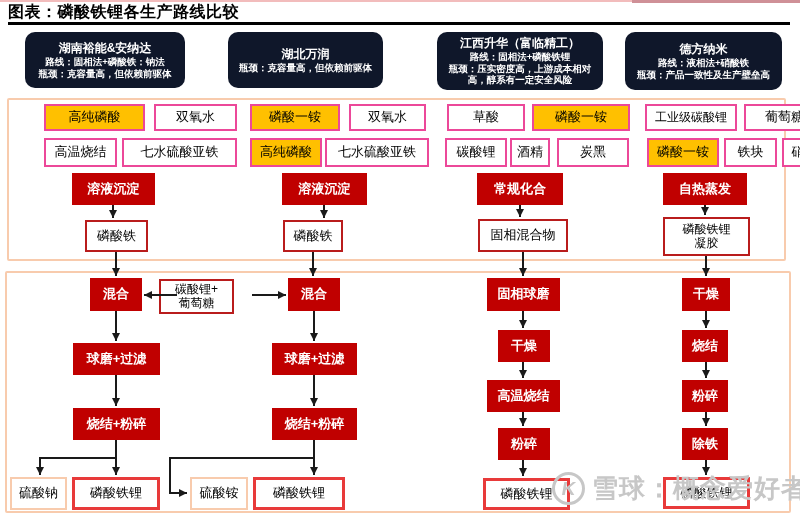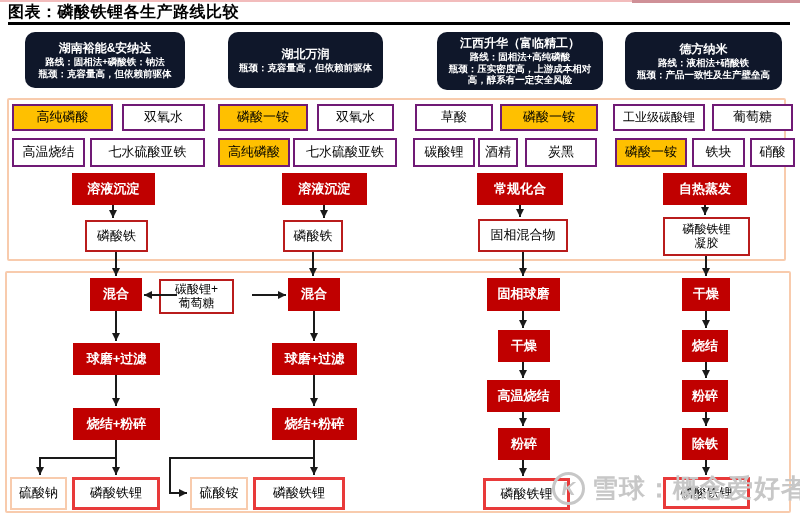--- a/index.html
+++ b/index.html
@@ -14,21 +14,21 @@
   #stage1-container{left:7px;top:98px;width:779px;height:163px;}
   #stage2-container{left:5px;top:271px;width:786px;height:242px;}
 
   .header-card{position:absolute;background:#0f172a;color:#fff;border-radius:10px;box-sizing:border-box;
     display:flex;flex-direction:column;justify-content:center;text-align:center;padding:3px 5px;z-index:10;}
   .header-name{font-size:12px;font-weight:bold;line-height:1.25;}
   .header-line{font-size:9.5px;font-weight:bold;line-height:1.22;}
 
   .box{position:absolute;box-sizing:border-box;display:flex;align-items:center;justify-content:center;
     text-align:center;font-size:13px;color:#000;background:#fff;z-index:10;white-space:pre-line;line-height:1.1;}
-  .mat{border:2px solid #701a75;}
+  .mat{border:2px solid #ec4899;margin-left:32px;}
   .hl{background:#FFC000;}
   .proc{background:#C00000;color:#fff;font-weight:bold;border:none;}
   .out{border:2px solid #b91c1c;}
   .byp{border:2px solid #F8CBAD;}
   .final{border:3px solid #E83A3A;}
   .small{font-size:12px;}
 
   .arrows{position:absolute;left:0;top:0;width:800px;height:517px;z-index:15;pointer-events:none;}
 
   .watermark{position:absolute;left:552px;top:471px;display:flex;align-items:center;z-index:30;color:#c7c7c7;}
@@ -52,21 +52,21 @@
     <div class="header-name">湖南裕能&amp;安纳达</div>
     <div class="header-line">路线：固相法+磷酸铁：钠法</div>
     <div class="header-line">瓶颈：克容量高，但依赖前驱体</div>
   </div>
   <div class="header-card" style="left:228px;top:32px;width:155px;height:56px;">
     <div class="header-name">湖北万润</div>
     <div class="header-line">瓶颈：克容量高，但依赖前驱体</div>
   </div>
   <div class="header-card" style="left:437px;top:32px;width:166px;height:58px;">
     <div class="header-name">江西升华（富临精工）</div>
-    <div class="header-line">路线：固相法+高纯磷酸</div>
+    <div class="header-line">路线：固相法+磷酸铁锂</div>
     <div class="header-line">瓶颈：压实密度高，上游成本相对高，醇系有一定安全风险</div>
   </div>
   <div class="header-card" style="left:625px;top:32px;width:157px;height:58px;">
     <div class="header-name">德方纳米</div>
     <div class="header-line">路线：液相法+硝酸铁</div>
     <div class="header-line">瓶颈：产品一致性及生产壁垒高</div>
   </div>
 
   <div class="container" id="stage1-container"></div>
   <div class="container" id="stage2-container"></div>

